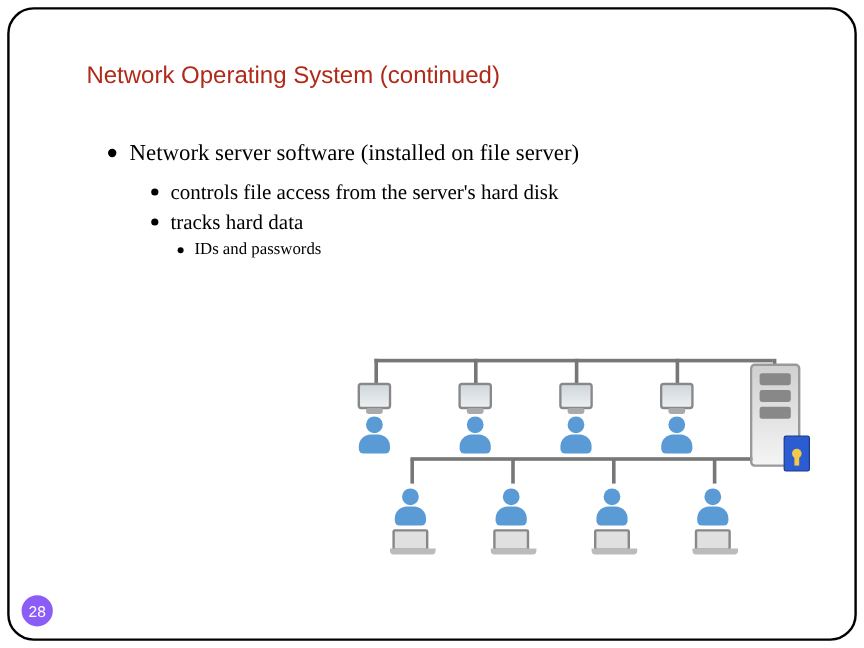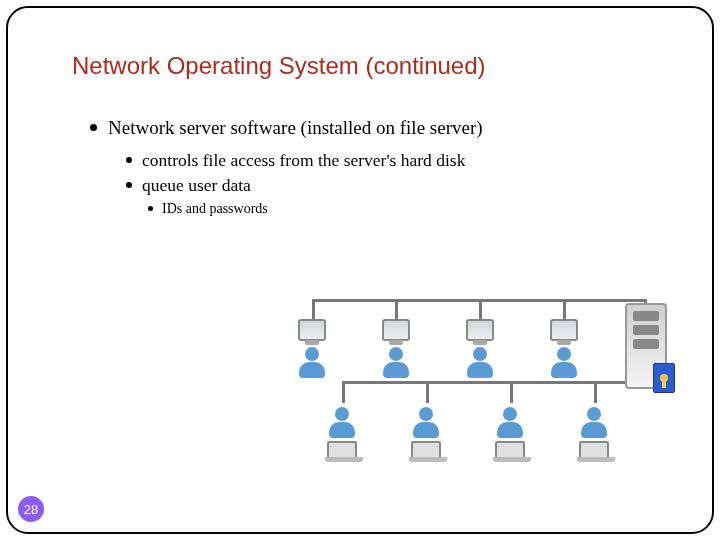--- a/index.html
+++ b/index.html
@@ -13,21 +13,21 @@
   }
   .slide-frame {
     position: absolute;
     top: 6px; left: 6px; right: 6px; bottom: 6px;
     border: 2px solid #000;
     border-radius: 22px;
   }
   .title {
     font-family: Arial, Helvetica, sans-serif;
     color: #b02a1a;
-    font-size: 24px;
+    font-size: 20px;
     font-weight: 400;
     position: absolute;
     top: 52px;
     left: 72px;
     right: 40px;
   }
   .content {
     position: absolute;
     top: 115px;
     left: 90px;
@@ -212,21 +212,21 @@
 <div class="slide-frame"></div>
 
 <h1 class="title">Network Operating System (continued)</h1>
 
 <div class="content">
   <div class="bullet-l1">
     <span class="bold">Network server software</span><span> (installed on file server)</span>
   </div>
   <div class="bullet-l2-group">
     <div class="bullet-l2">controls file access from the server's hard disk</div>
-    <div class="bullet-l2">queue user data</div>
+    <div class="bullet-l2">tracks hard data</div>
     <div class="bullet-l3-group">
       <div class="bullet-l3">IDs and passwords</div>
     </div>
   </div>
 </div>
 
 <div class="diagram">
   <div class="bus-line bus-top"></div>
   <div class="drop d1"></div>
   <div class="drop d2"></div>

